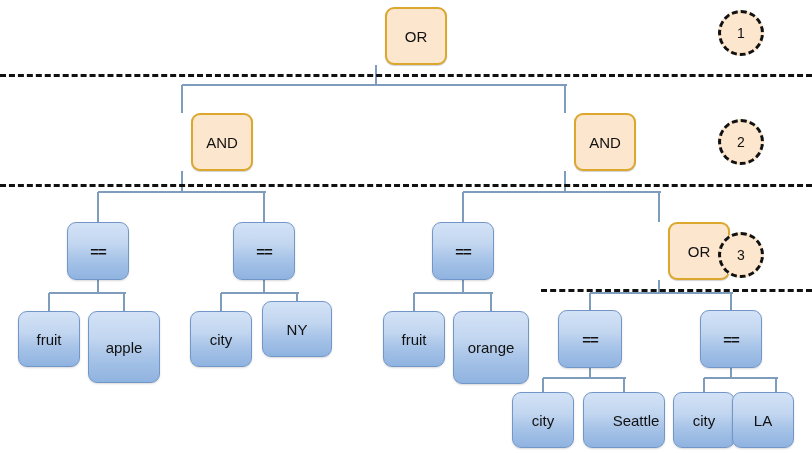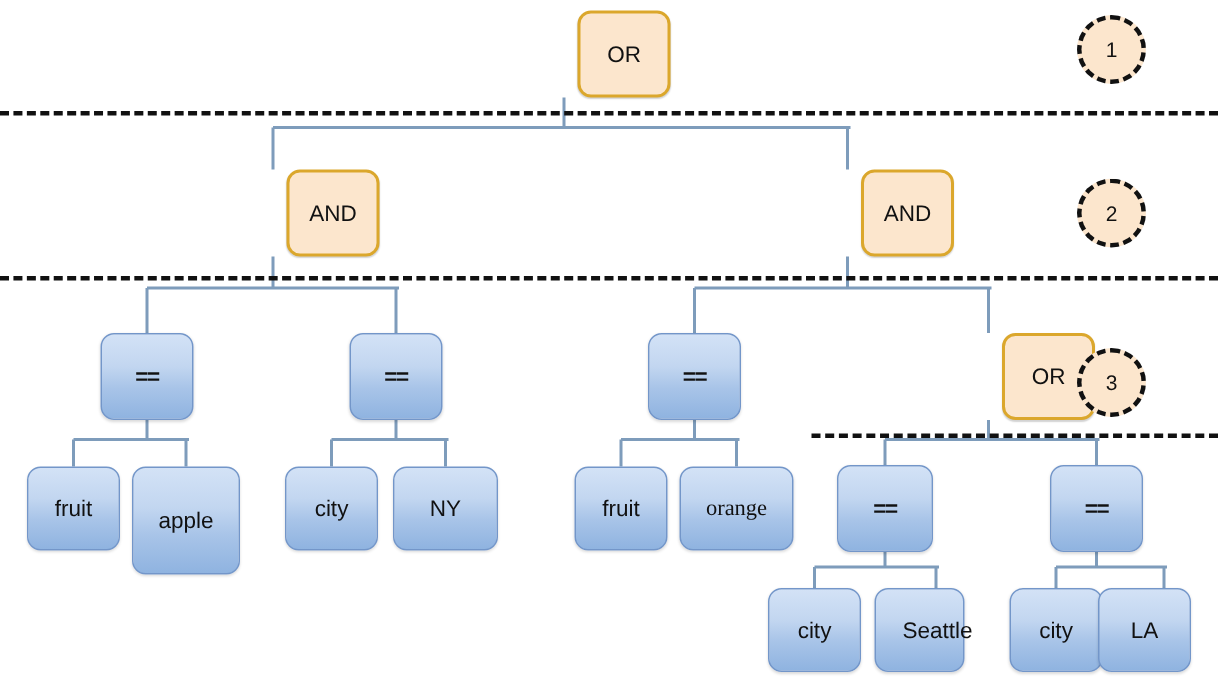--- a/index.html
+++ b/index.html
@@ -130,39 +130,39 @@
       </div>
       <div class="node leaf" style="left: 18px; top: 311px; width: 62px; height: 56px;">
         <span>fruit</span>
       </div>
       <div class="node leaf" style="left: 88px; top: 311px; width: 72px; height: 72px;">
         <span>apple</span>
       </div>
       <div class="node leaf" style="left: 190px; top: 311px; width: 62px; height: 56px;">
         <span>city</span>
       </div>
-      <div class="node leaf" style="left: 262px; top: 311px; width: 70px; height: 56px;">
+      <div class="node leaf" style="left: 262px; top: 301px; width: 70px; height: 56px;">
         <span>NY</span>
       </div>
       <div class="node leaf" style="left: 383px; top: 311px; width: 62px; height: 56px;">
         <span>fruit</span>
       </div>
-      <div class="node leaf" style="left: 453px; top: 311px; width: 76px; height: 56px; font-family: Liberation Serif, serif;">
+      <div class="node leaf" style="left: 453px; top: 311px; width: 76px; height: 73px;">
         <span>orange</span>
       </div>
       <div class="node cmp" style="left: 558px; top: 310px; width: 64px; height: 58px;">
         <span>==</span>
       </div>
       <div class="node cmp" style="left: 700px; top: 310px; width: 62px; height: 58px;">
         <span>==</span>
       </div>
       <div class="node leaf" style="left: 512px; top: 392px; width: 62px; height: 56px;">
         <span>city</span>
       </div>
-      <div class="node leaf" style="left: 583px; top: 392px; width: 60px; height: 56px; padding-left: 24px;">
+      <div class="node leaf" style="left: 583px; top: 392px; width: 82px; height: 56px; padding-left: 24px;">
         <span>Seattle</span>
       </div>
       <div class="node leaf" style="left: 673px; top: 392px; width: 62px; height: 56px;">
         <span>city</span>
       </div>
       <div class="node leaf" style="left: 732px; top: 392px; width: 62px; height: 56px;">
         <span>LA</span>
       </div>
     </div>
   <div id="badges-layer">

